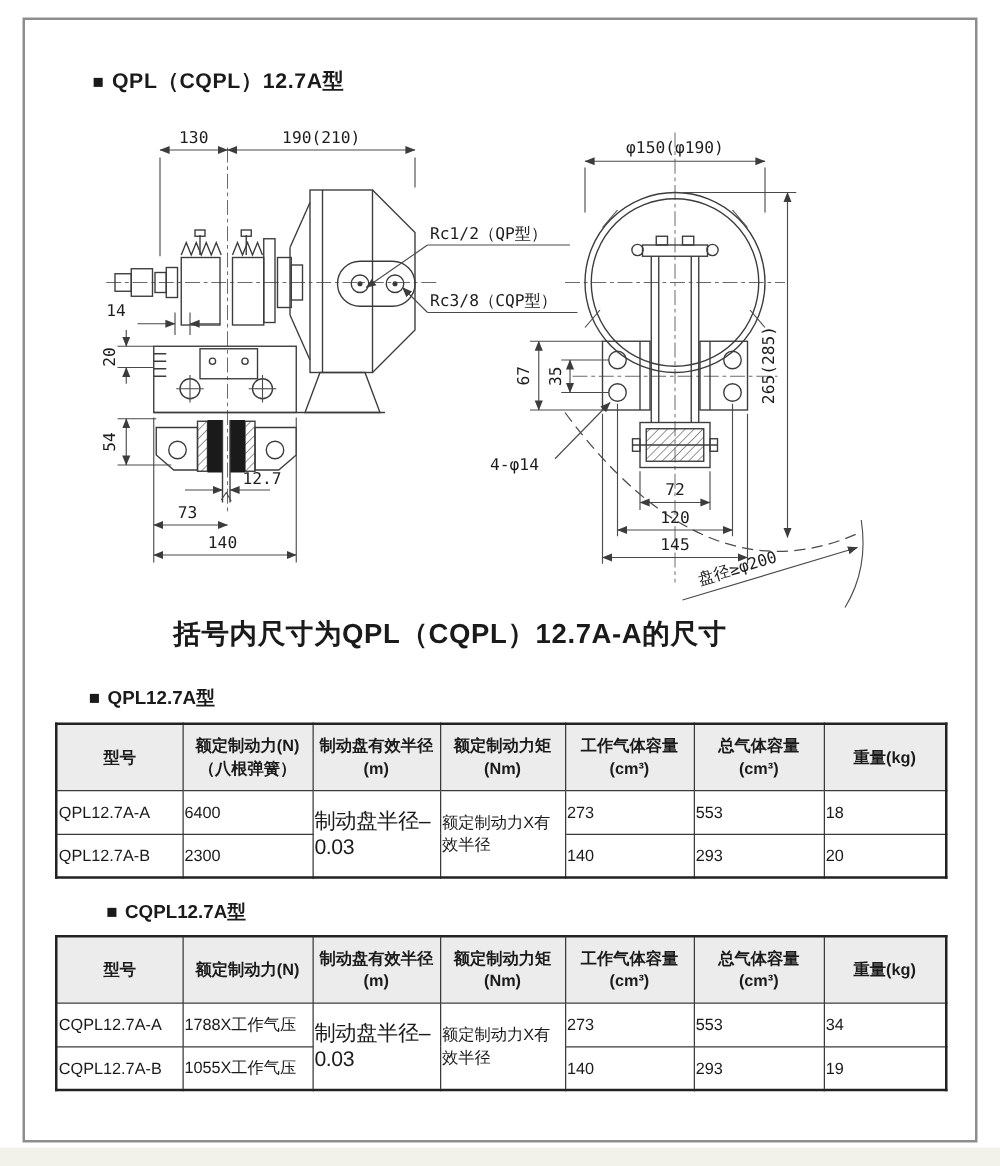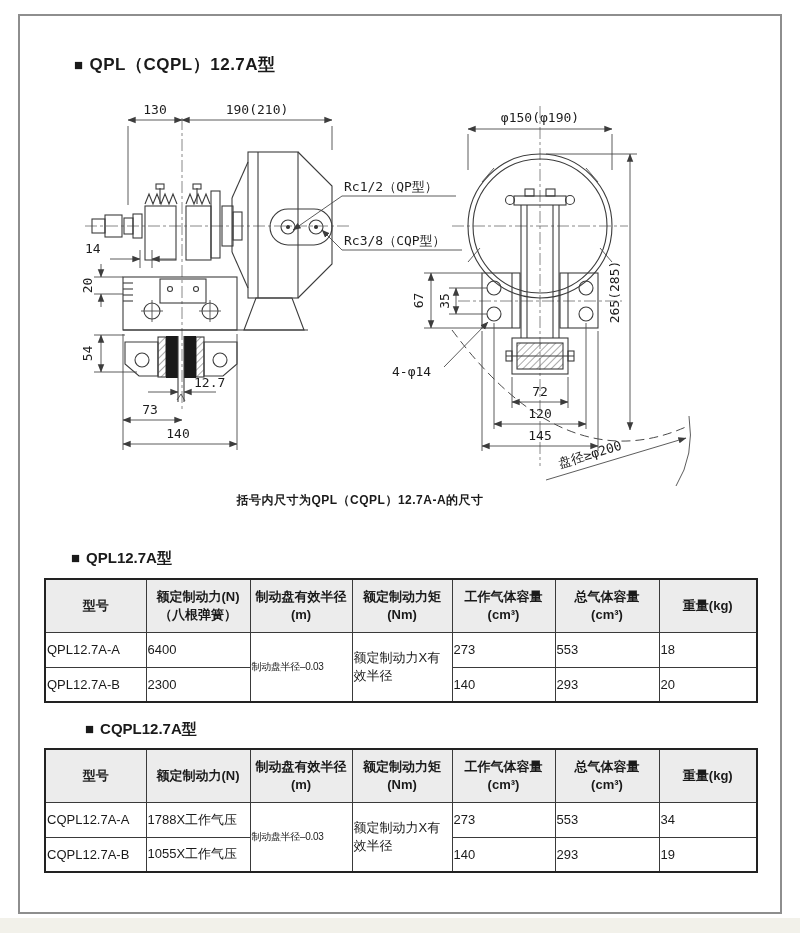--- a/index.html
+++ b/index.html
@@ -11,34 +11,34 @@
     color:#1a1a1a;
     overflow:hidden;
   }
   .bottom-strip { position:absolute; left:0; top:918px; width:800px; height:15px; background:#f2f1ea; }
   .page-frame { position:absolute; left:18px; top:14px; width:764px; height:900px; border:2px solid #8e8e8e; background:#fff; }
 
   .doc-title { position:absolute; left:74px; top:38px; font-size:17px; font-weight:bold; letter-spacing:0.5px;margin-top:15px; }
   .marker { font-size:15px; margin-right:6px; }
 
   .caption { position:absolute; left:110px; top:492px; width:500px; text-align:center;
-             font-size:12px; font-weight:bold; letter-spacing:0.5px; }
+             font-size:22px; font-weight:bold; letter-spacing:0.5px; }
 
   .section-title { position:absolute; font-size:15px; font-weight:bold;margin-left:11px; }
   #qpl-title  { left:60px; top:549px; }
   #cqpl-title { left:74px; top:720px; }
 
   table.spec { position:absolute; left:44px; width:712px; border-collapse:collapse;
                table-layout:fixed; font-size:13px; border:2px solid #222; }
   #table-qpl  { top:578px; }
   #table-cqpl { top:748px; }
   .spec th, .spec td { border:1px solid #3a3a3a; white-space:pre-line; padding:1px; vertical-align:middle; }
   .spec thead th { background:#ececec; font-weight:bold; height:53px; line-height:1.35; }
   .spec td { height:35px; }
-  .spec .tight { font-size:10px; letter-spacing:-0.3px; }
+  .spec .tight { font-size:17px; letter-spacing:-0.3px; }
 
   svg.drawing { position:absolute; left:30px; top:90px; }
   .dim { font:13px "DejaVu Sans Mono","Liberation Mono",monospace; fill:#1d1d1d; stroke:none; }
   .body-ln { stroke:#3c3c3c; stroke-width:1.1; fill:none; }
   .thin-ln { stroke:#4a4a4a; stroke-width:0.9; fill:none; }
   .cl { stroke:#6a6a6a; stroke-width:0.8; fill:none; stroke-dasharray:12 3 3 3; }
   .dash { stroke:#4a4a4a; stroke-width:1; fill:none; stroke-dasharray:9 5; }
 </style>
 </head>
 <body>

